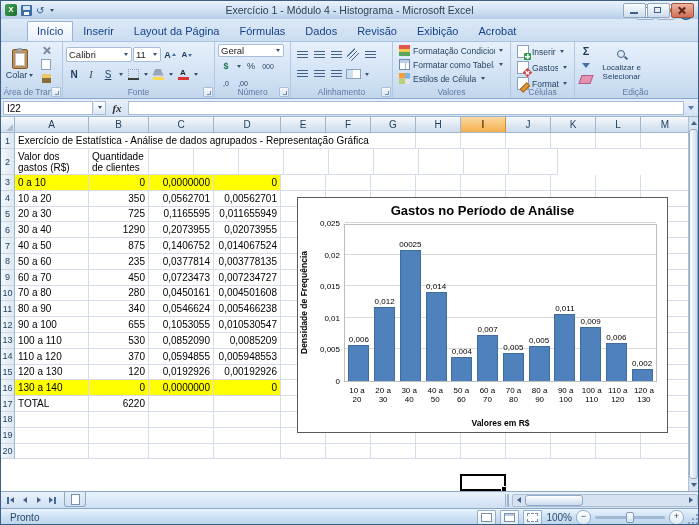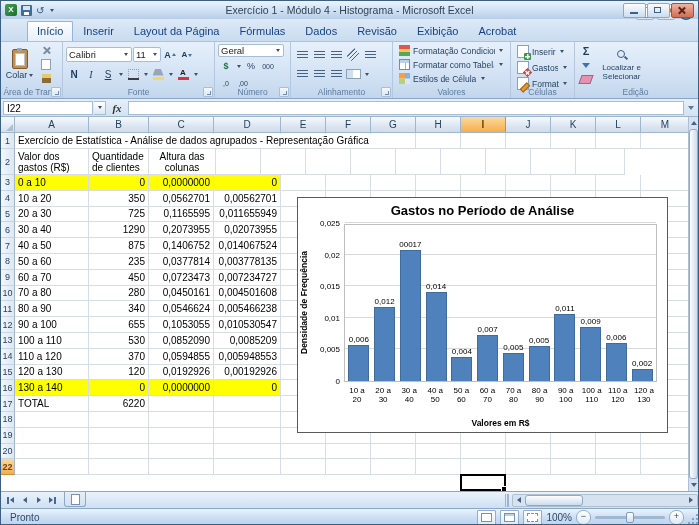--- a/index.html
+++ b/index.html
@@ -475,21 +475,21 @@
             <div class="bars">
               <div class="slot">
                 <div class="bar-label">0,006</div>
                 <div class="bar" style="height: 35.5627px; background: rgb(79, 129, 189);"></div>
               </div>
               <div class="slot">
                 <div class="bar-label">0,012</div>
                 <div class="bar" style="height: 73.6656px; background: rgb(79, 129, 189);"></div>
               </div>
               <div class="slot">
-                <div class="bar-label">00017</div>
+                <div class="bar-label">00025</div>
                 <div class="bar" style="height: 131.074px; background: rgb(79, 129, 189);"></div>
               </div>
               <div class="slot">
                 <div class="bar-label">0,014</div>
                 <div class="bar" style="height: 88.9068px; background: rgb(79, 129, 189);"></div>
               </div>
               <div class="slot">
                 <div class="bar-label">0,004</div>
                 <div class="bar" style="height: 23.8778px; background: rgb(79, 129, 189);"></div>
               </div>
@@ -577,22 +577,20 @@
           <div class="cell" style="width: 45px;"></div>
           <div class="cell" style="width: 45px;"></div>
           <div class="cell" style="width: 49px;"></div>
         </div>
         <div class="grow" style="height: 26px;">
           <div class="rh">2</div>
           <div class="cell hdr" style="width: 74px;">Valor dos
 gastos (R$)</div>
           <div class="cell hdr" style="width: 60px;">Quantidade
 de clientes</div>
-          <div class="cell hdr ctr" style="width: 67px;">Altura das
-colunas</div>
           <div class="cell" style="width: 45px;"></div>
           <div class="cell" style="width: 45px;"></div>
           <div class="cell" style="width: 45px;"></div>
           <div class="cell" style="width: 45px;"></div>
           <div class="cell" style="width: 45px;"></div>
           <div class="cell" style="width: 45px;"></div>
           <div class="cell" style="width: 45px;"></div>
           <div class="cell" style="width: 45px;"></div>
           <div class="cell" style="width: 49px;"></div>
         </div>
@@ -863,36 +861,20 @@
           <div class="cell" style="width: 45px;"></div>
           <div class="cell" style="width: 45px;"></div>
           <div class="cell" style="width: 45px;"></div>
           <div class="cell" style="width: 45px;"></div>
           <div class="cell" style="width: 45px;"></div>
           <div class="cell" style="width: 45px;"></div>
           <div class="cell" style="width: 49px;"></div>
         </div>
         <div class="grow" style="height: 15.8px;">
           <div class="rh">20</div>
-          <div class="cell" style="width: 74px;"></div>
-          <div class="cell" style="width: 60px;"></div>
-          <div class="cell" style="width: 65px;"></div>
-          <div class="cell" style="width: 67px;"></div>
-          <div class="cell" style="width: 45px;"></div>
-          <div class="cell" style="width: 45px;"></div>
-          <div class="cell" style="width: 45px;"></div>
-          <div class="cell" style="width: 45px;"></div>
-          <div class="cell" style="width: 45px;"></div>
-          <div class="cell" style="width: 45px;"></div>
-          <div class="cell" style="width: 45px;"></div>
-          <div class="cell" style="width: 45px;"></div>
-          <div class="cell" style="width: 49px;"></div>
-        </div>
-        <div class="grow" style="height: 15.8px;">
-          <div class="rh sel">22</div>
           <div class="cell" style="width: 74px;"></div>
           <div class="cell" style="width: 60px;"></div>
           <div class="cell" style="width: 65px;"></div>
           <div class="cell" style="width: 67px;"></div>
           <div class="cell" style="width: 45px;"></div>
           <div class="cell" style="width: 45px;"></div>
           <div class="cell" style="width: 45px;"></div>
           <div class="cell" style="width: 45px;"></div>
           <div class="cell" style="width: 45px;"></div>
           <div class="cell" style="width: 45px;"></div>

